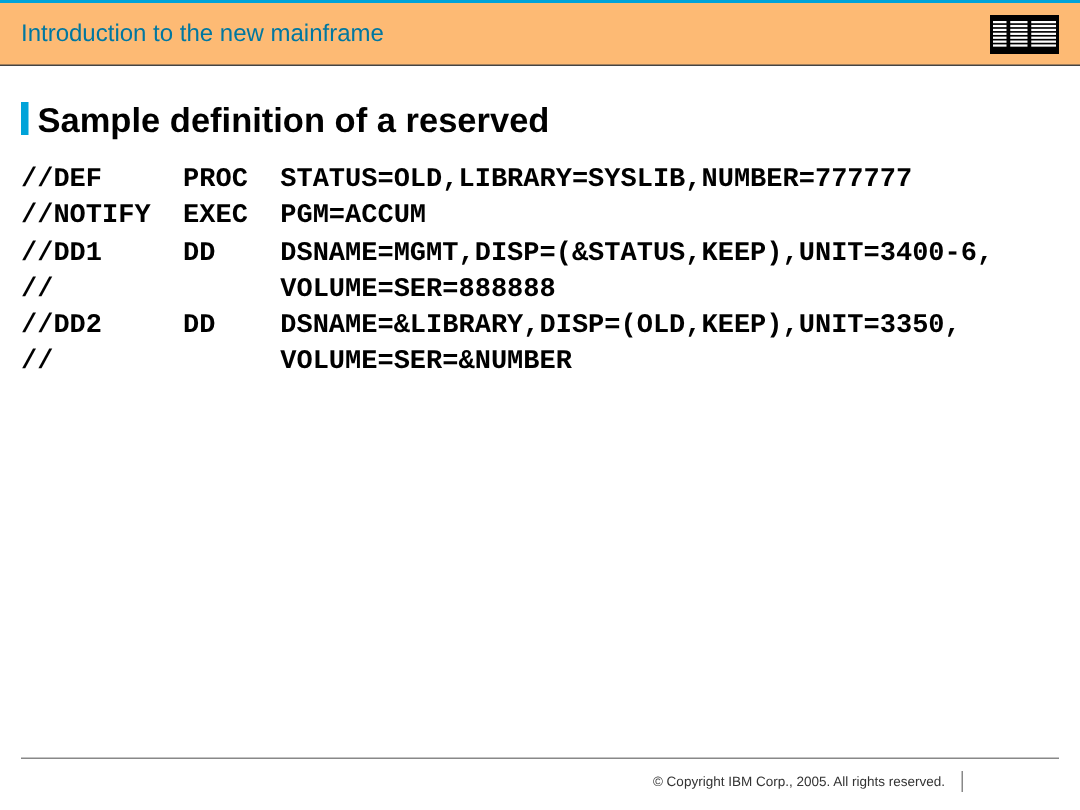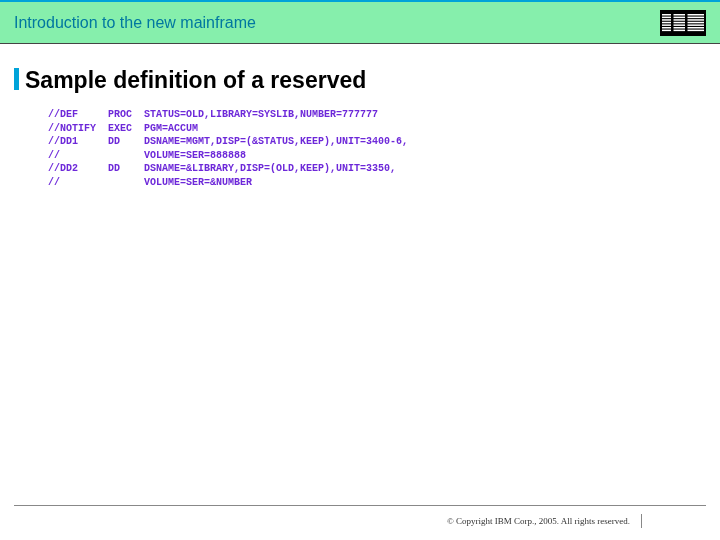--- a/index.html
+++ b/index.html
@@ -13,21 +13,21 @@
   }
   .slide {
     width: 720px;
     height: 540px;
     position: relative;
     box-sizing: border-box;
   }
   .header {
     position: relative;
     height: 44px;
-    background: #86efac;
+    background: #fdba74;
     border-top: 2px solid #00a3d9;
     border-bottom: 1px solid #444;
     display: flex;
     align-items: center;
     justify-content: space-between;
     padding: 0 14px 0 14px;
     box-sizing: border-box;
     gap: 43px;
   }
   .header-title {
@@ -64,42 +64,40 @@
     position: relative;
     top: 2px;
   }
   .slide-title {
     font-size: 23px;
     font-weight: bold;
     color: #000;
   }
   .code-block {
     font-family: "Courier New", Courier, monospace;
-    font-size: 10px;
+    font-size: 18px;
     font-weight: bold;
-    color: #6d28d9;
+    color: #000000;
     white-space: pre;
     line-height: 1.35;
-    margin-left: 34px;
   }
   .footer-line {
     position: absolute;
     left: 14px;
     right: 14px;
     bottom: 34px;
     height: 1px;
     background: #888;
   }
   .footer-text {
     position: absolute;
     right: 90px;
     bottom: 14px;
     font-size: 9px;
     color: #333;
-    font-family: Liberation Serif, serif;
   }
   .footer-tick {
     position: absolute;
     right: 78px;
     bottom: 12px;
     width: 1px;
     height: 14px;
     background: #888;
   }
 </style>

